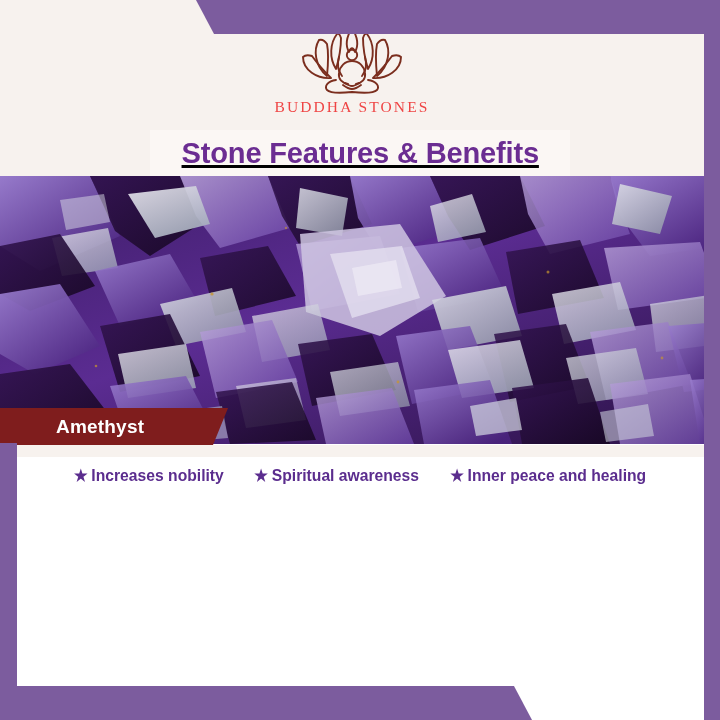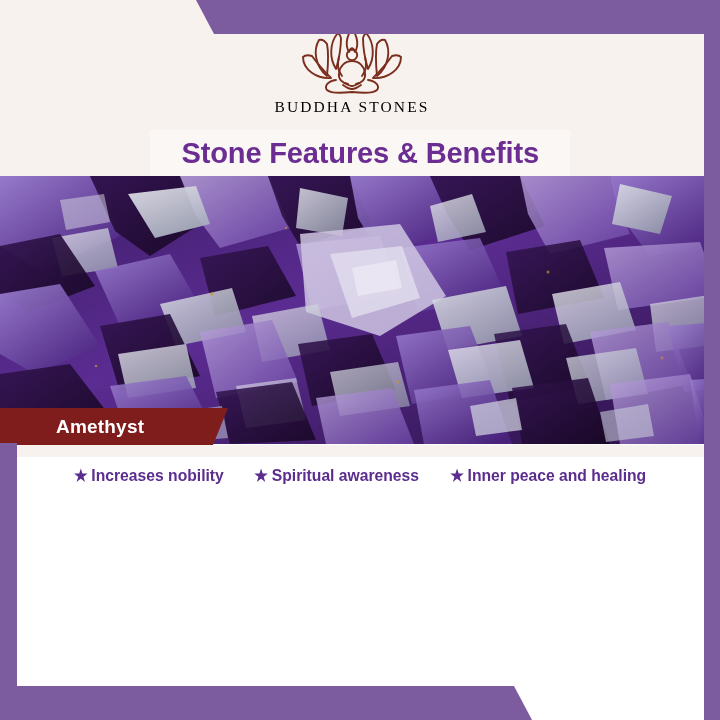--- a/index.html
+++ b/index.html
@@ -71,35 +71,36 @@
     flex-direction: column;
     align-items: center;
     z-index: 4;
   }
   .logo-mark { width: 118px; height: 68px; display: block; }
   .logo-word {
     margin-top: 4px;
     font-family: "Liberation Serif", serif;
     font-size: 15.5px;
     letter-spacing: 2.1px;
-    color: #000000;
+    color: #ef4444;
     font-weight: 400;
   }
 
   .title-plate {
     position: absolute;
     top: 130px;
     left: 150px;
     width: 420px;
     height: 46px;
     background: #FBF7F4;
     z-index: 4;
     display: flex;
     align-items: center;
     justify-content: center;
+    text-decoration: underline;
   }
   .title-text {
     font-family: "Liberation Sans Narrow", "Liberation Sans", sans-serif;
     font-weight: 700;
     font-size: 30px;
     letter-spacing: -0.2px;
     color: #6B2D92;
     white-space: nowrap;
     transform: scaleX(0.97);
   }

